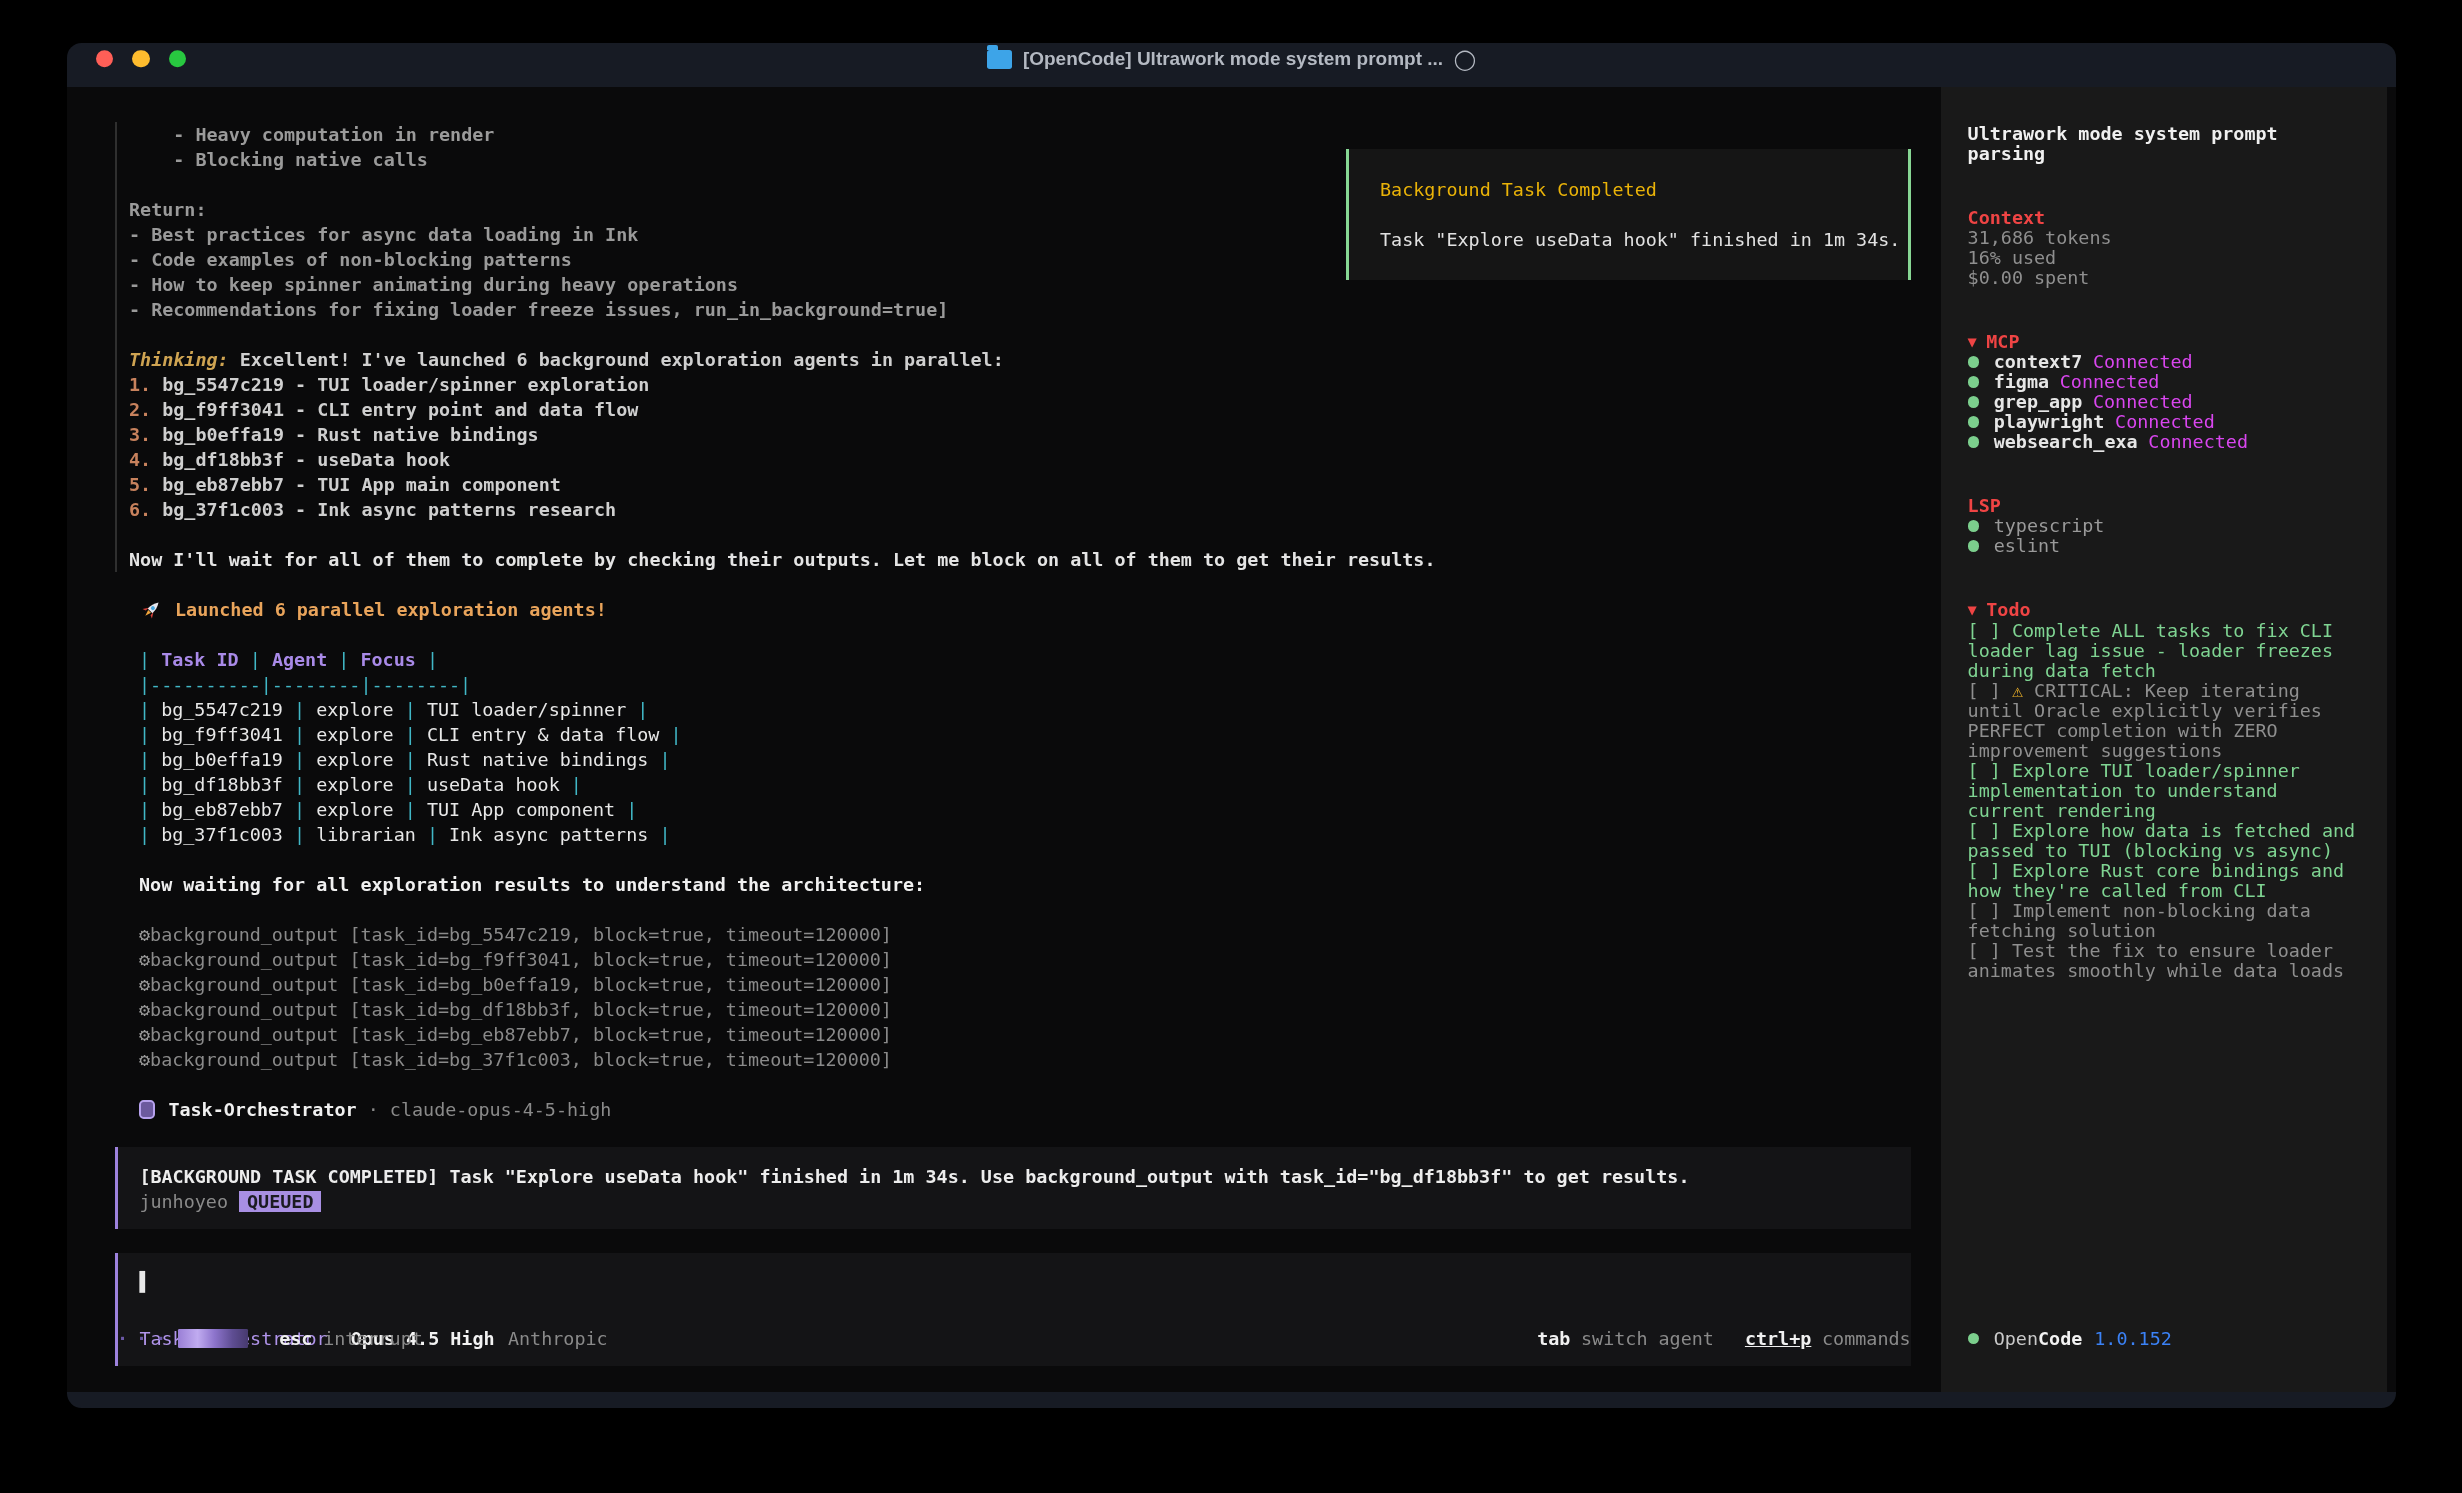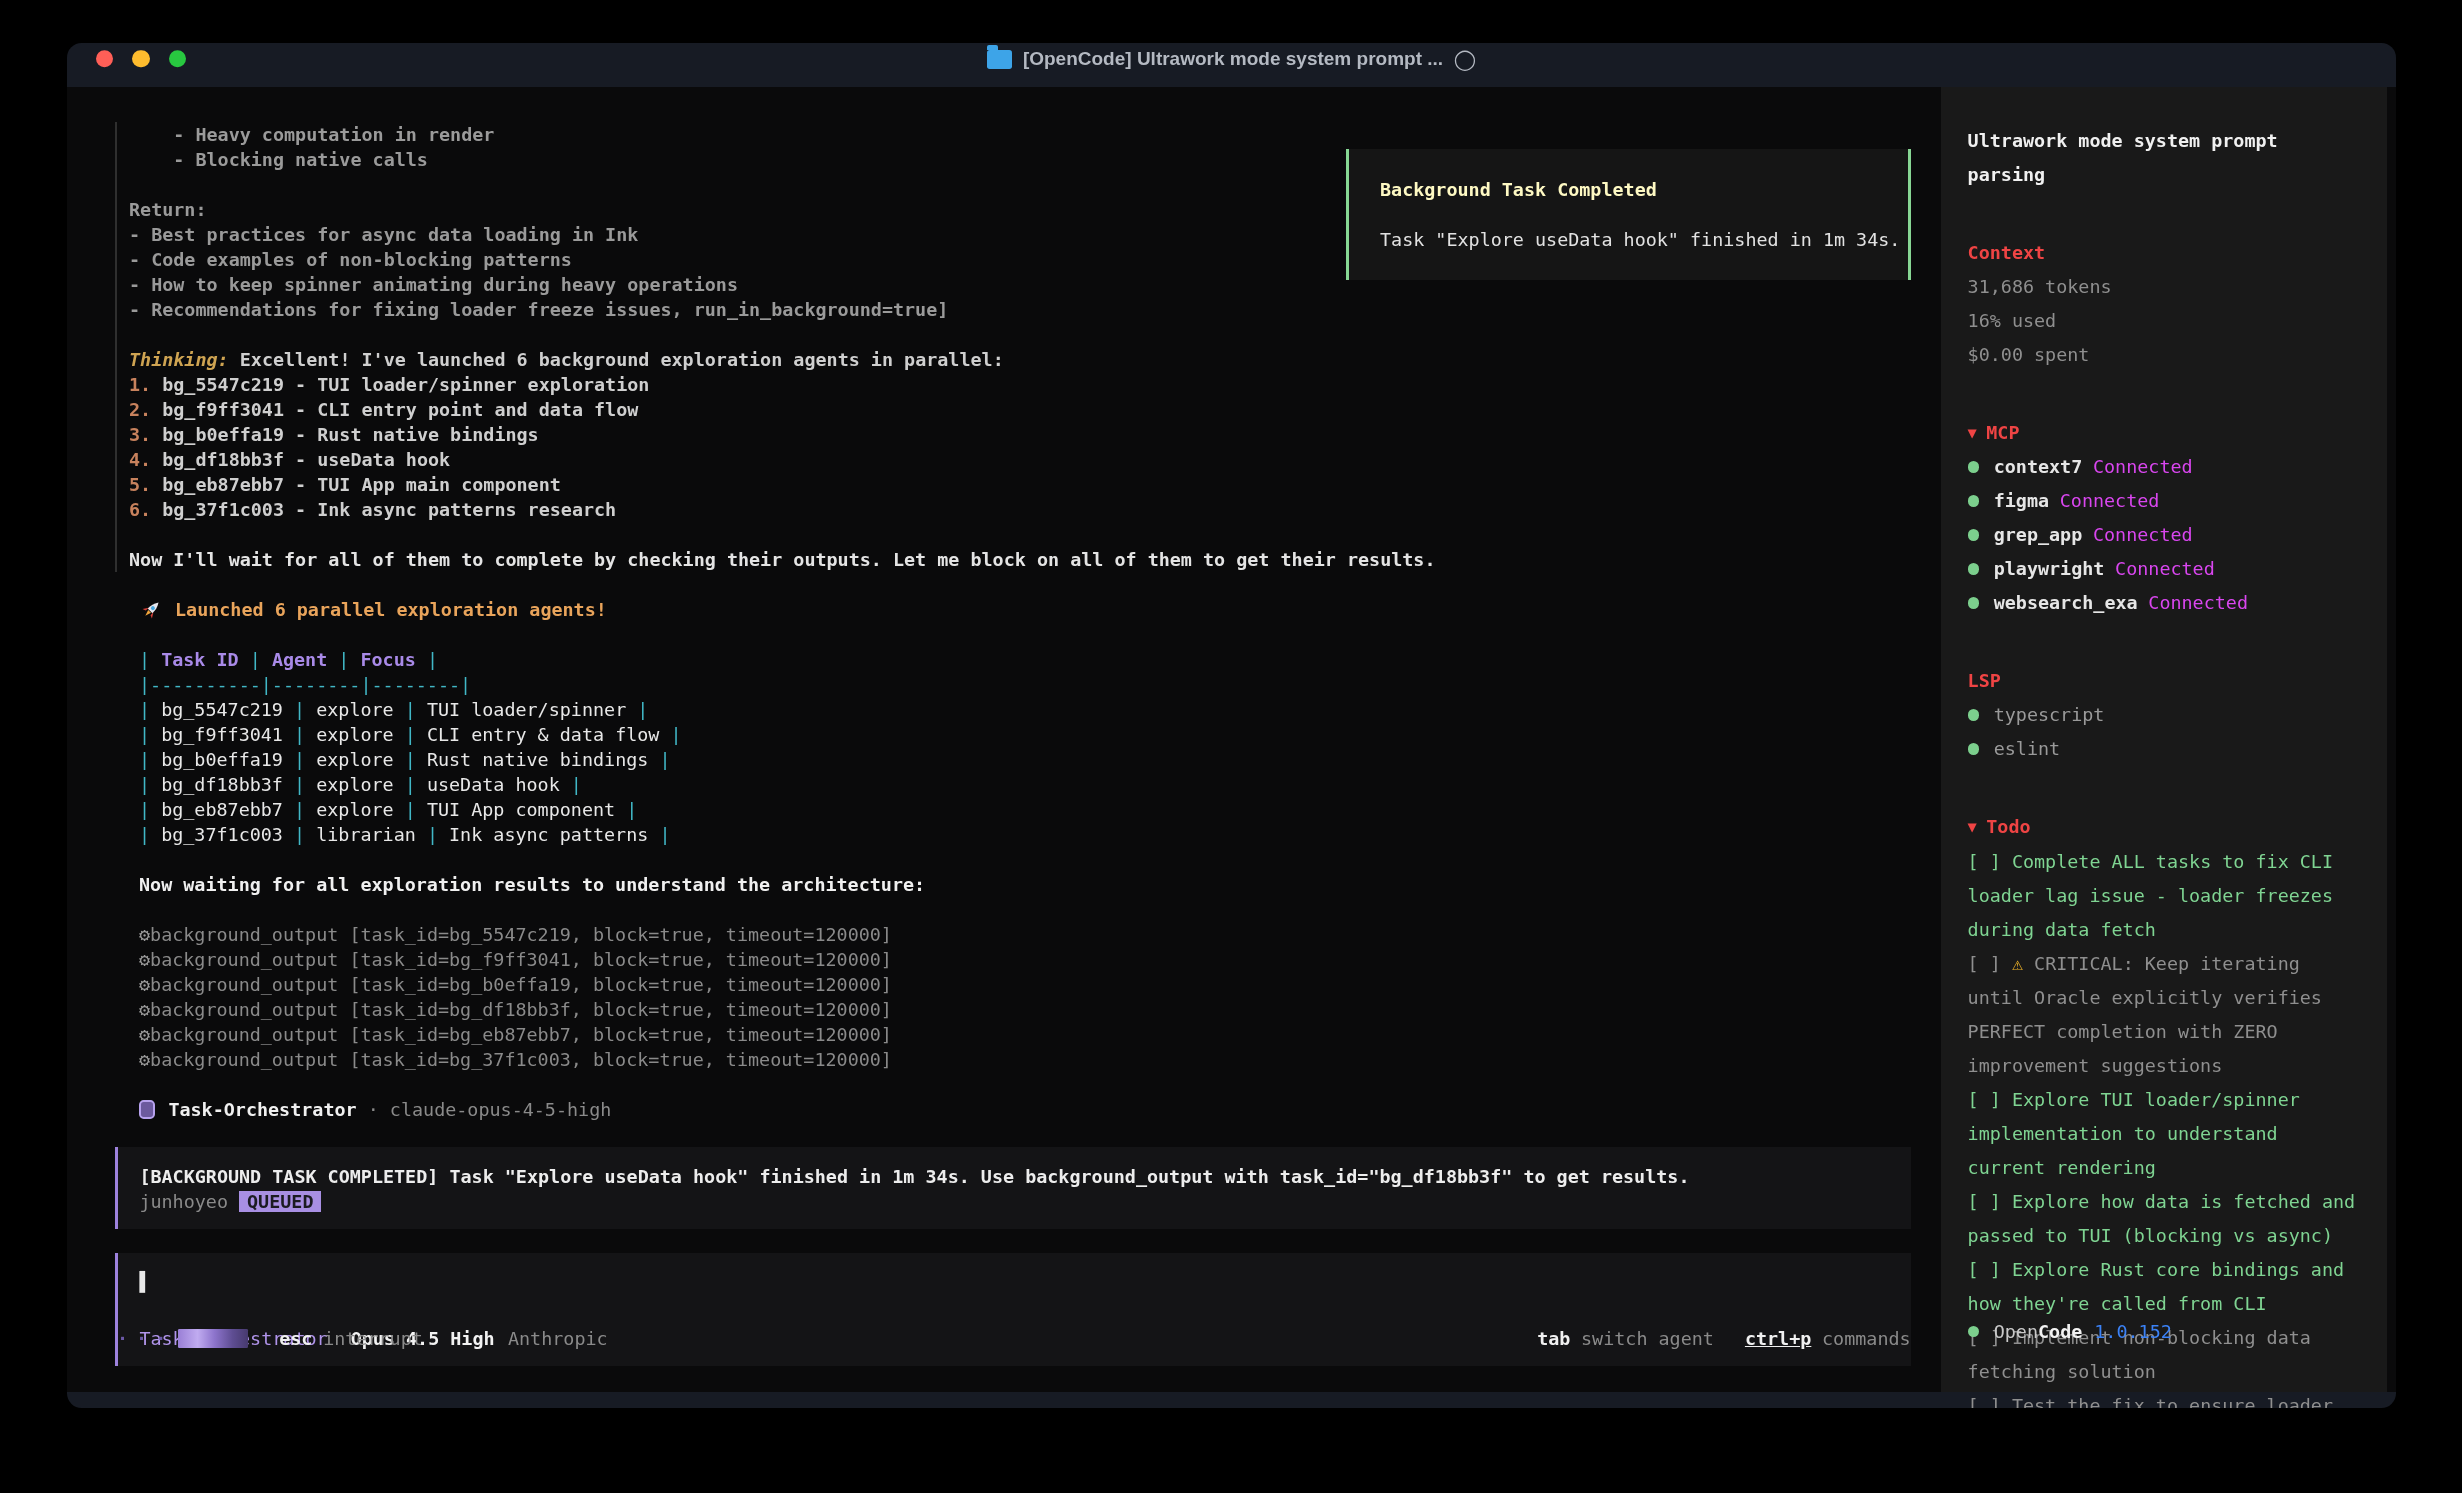--- a/index.html
+++ b/index.html
@@ -47,21 +47,21 @@
 
   .agent-chip { display:inline-block; width:16px; height:19px; border:2.7px solid #b7a2ee; background:#6c5a9e;
                 border-radius:4.7px; vertical-align:-3.3px; margin-right:13.4px; }
   .agent-name { color:#f0f0f0; font-weight:bold; }
   .agent-model{ color:#8a8a8a; }
 
   
   .notify { position:absolute; left:1279px; top:62px; width:565px;
             border-left:3.3px solid #87d794; border-right:3.3px solid #87d794;
             background:#151515; padding:28px 31px; }
-  .notify .t { color:#fef9c3; font-weight:bold; }
+  .notify .t { color:#eab308; font-weight:normal; }
   .notify .b { color:#e2e2e2; }
 
   
   .banner { margin:25px 30px 0 -24px; border-left:3.3px solid #9d82dd; background:#141416; padding:17.4px 21.4px 14.7px; }
   .banner .t { color:#ededed; font-weight:bold; }
   .badge { background:#a88fe3; color:#1b1b22; font-weight:bold; padding:0 8px; }
 
   
   .input-box { margin:24px 30px 0 -24px; border-left:3.3px solid #9d82dd; background:#141416; padding:16px 21.4px 14.7px; }
   .cursor { color:#e9e9e9; }
@@ -76,21 +76,21 @@
   .pulse { width:70px; height:19px; margin-left:4px; border-radius:1.3px;
            background:linear-gradient(90deg,#9a7fd6 0%,#c0abf0 28%,#8d74cc 52%,#5e4d92 78%,#473a6e 100%); }
   .kbd { color:#f0f0f0; font-weight:bold; }
   .kbd-label { color:#8a8a8a; margin-left:10.7px; }
   .sb-left-esc { margin-left:31px; }
   .sb-right { margin-left:auto; display:flex; align-items:center; }
   .sb-group2 { margin-left:31px;text-decoration:underline; }
 
   
   .sidebar { width:446px; margin-right:9.4px; background:#191919; padding:37px 27px 0;
-             font-size:18.4px; line-height:34px; color:#8f8f8f; position:relative; }
+             font-size:18.4px; line-height:20px; color:#8f8f8f; position:relative; }
   .sb-title { color:#f0f0f0; font-weight:bold; }
   .sb-head { color:#ef4444; font-weight:bold; margin-top:44px; }
   .tri { font-size:15.4px; margin-right:9.4px; vertical-align:1.3px; }
   .dot { display:inline-block; width:11.4px; height:11.4px; border-radius:50%; background:#7ccf8d;
          margin-right:14.7px; vertical-align:0.7px; }
   .mcp-name { color:#e6e6e6; font-weight:bold; }
   .mcp-status { color:#d946ef; margin-left:10.7px; }
   .lsp-name { color:#9a9a9a; }
   .todo-list { margin-top:0; }
   .todo-item { white-space:pre-wrap; }

